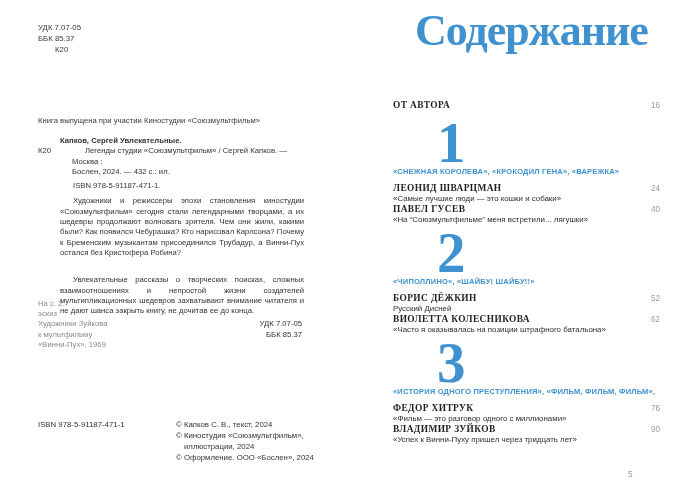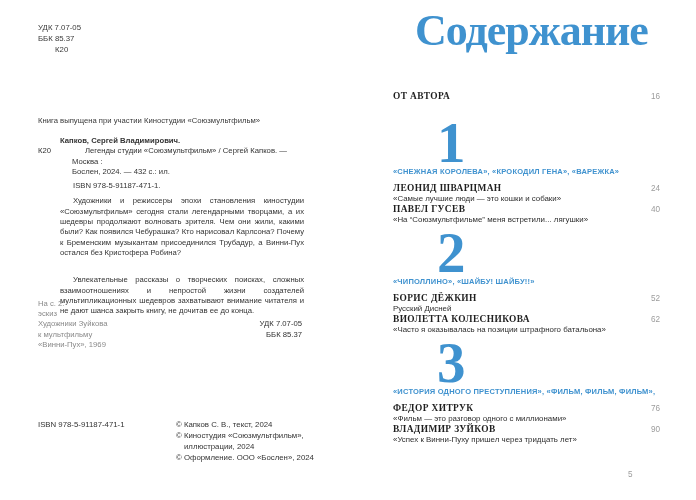--- a/index.html
+++ b/index.html
@@ -69,21 +69,21 @@
     line-height:10.3px;
   }
   .entry-name {
     font-family:"Liberation Serif","DejaVu Serif",serif;
     font-weight:bold; font-size:9.4px; letter-spacing:0.4px; color:#1f1f1f;
   }
   .entry-page { color:#9c9c9c; font-size:8.2px; }
   .entry-sub { font-size:7.9px; line-height:10.2px; color:#2e2e2e; }
 
   .from-author {
-    position:absolute; left:393px; top:91px; width:267px;justify-content:space-between;
+    position:absolute; left:393px; top:100px; width:267px;justify-content:space-between;
   }
 
   .toc-section { position:absolute; left:393px; width:267px; }
   #section-1 { top:120px; }
   #section-2 { top:230px; }
   #section-3 { top:340px; }
 
   .sec-num {
     height:46px; line-height:46px; margin-left:44px;
     font-family:"Liberation Serif","DejaVu Serif",serif;
@@ -106,21 +106,21 @@
 
 <div class="catalog-top">
   <div>УДК 7.07-05</div>
   <div>ББК 85.37</div>
   <div class="code-indent">К20</div>
 </div>
 
 <div class="participation">Книга выпущена при участии Киностудии «Союзмультфильм»</div>
 
 <div class="bib">
-  <div class="bib-author">Капков, Сергей Владимирович.</div>
+  <div class="bib-author">Капков, Сергей Увлекательные.</div>
   <div class="bib-k20">К20</div>
   <div class="bib-title">
     <div class="first">Легенды студии «Союзмультфильм» / Сергей Капков. — Москва :</div>
     <div>Бослен, 2024. — 432 с.: ил.</div>
   </div>
   <div class="bib-isbn">ISBN 978-5-91187-471-1.</div>
   <div class="bib-ann">Художники и режиссеры эпохи становления киностудии «Союзмультфильм» сегодня стали легендарными творцами, а их шедевры продолжают волновать зрителя. Чем они жили, какими были? Как появился Чебурашка? Кто нарисовал Карлсона? Почему к Бременским музыкантам присоединился Трубадур, а Винни-Пух остался без Кристофера Робина?</div>
   <div class="bib-ann">Увлекательные рассказы о творческих поисках, сложных взаимоотношениях и непростой жизни создателей мультипликационных шедевров захватывают внимание читателя и не дают шанса закрыть книгу, не дочитав ее до конца.</div>
   <div class="bib-udk-repeat">
     <div>УДК 7.07-05</div>

